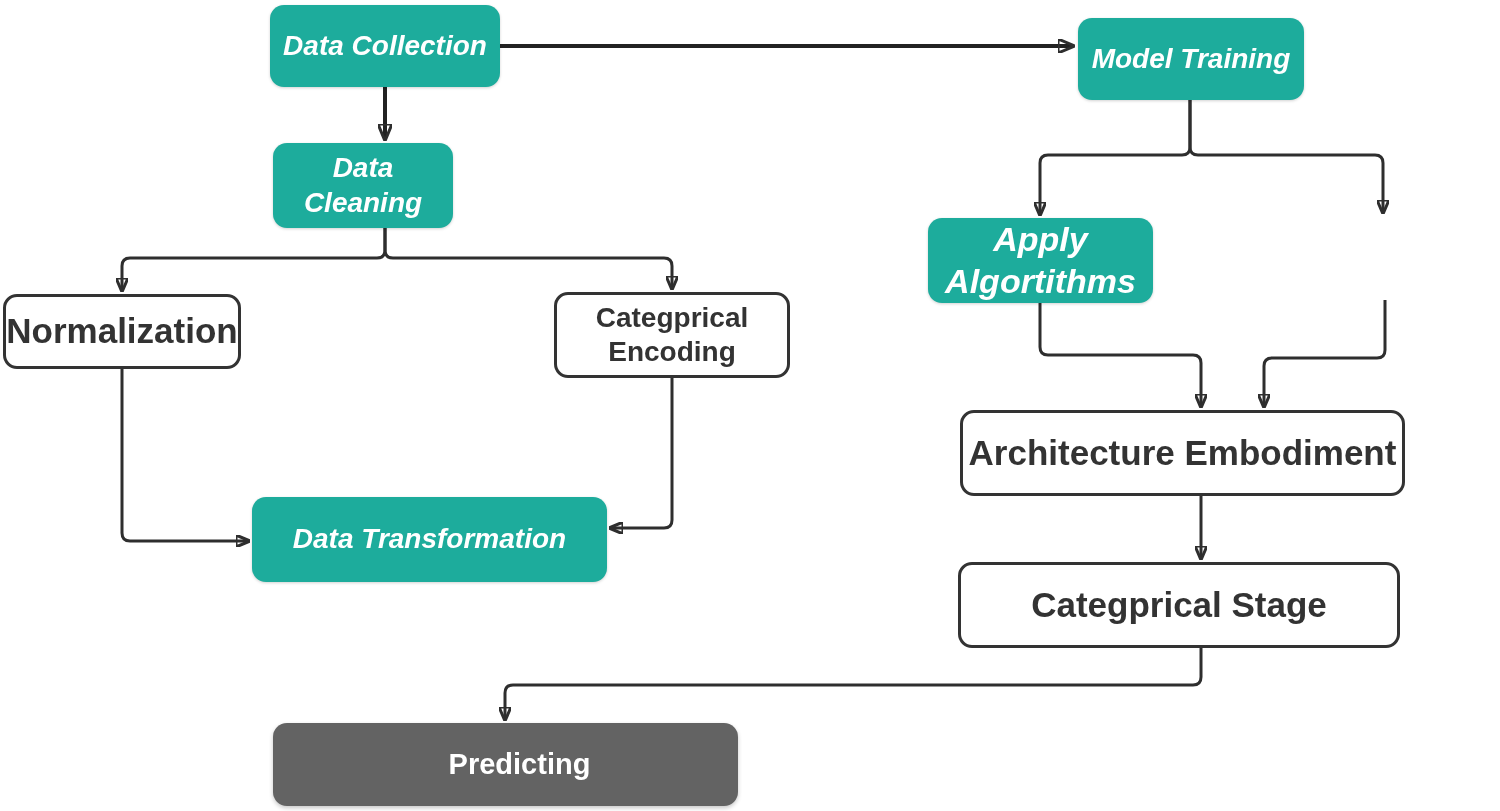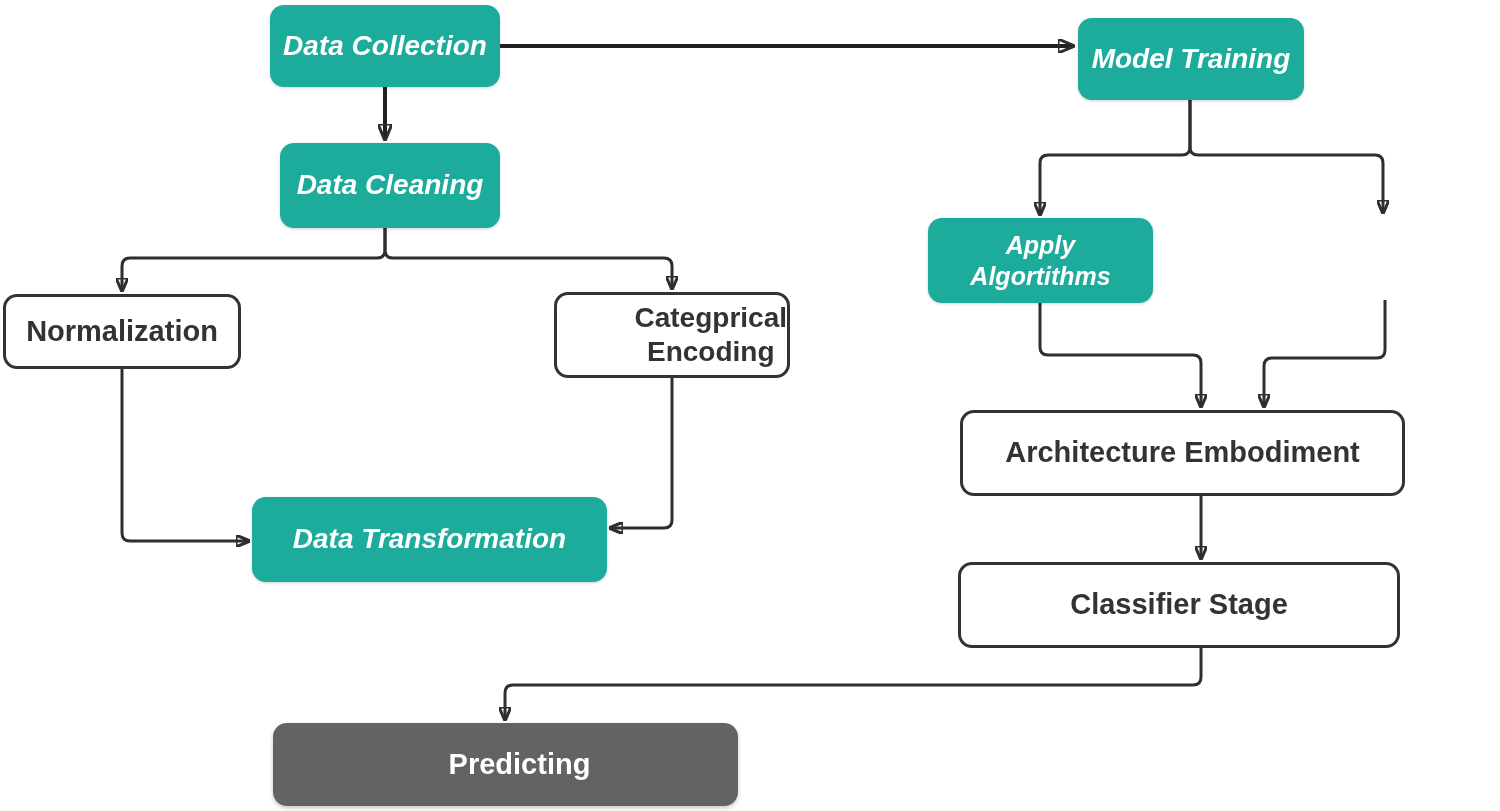--- a/index.html
+++ b/index.html
@@ -28,44 +28,44 @@
     border-radius:14px;
   }
   .node .lbl{white-space:pre-line;line-height:1.22;}
   .teal{
     background:var(--teal);
     color:var(--light-text);
     font-weight:bold;font-style:italic;
     font-size:28px;
     box-shadow:0 1px 3px rgba(0,0,0,0.18);
   }
-  .teal.two-line{font-size:25px;}
+  .teal.two-line{font-size:34px;}
   .plain{
     background:#ffffff;
     border:3px solid var(--dark-text);
     color:var(--dark-text);
     font-weight:bold;
-    font-size:29px;
+    font-size:35px;
   }
   .plain.two-line{font-size:28px;}
   .gray{
     background:var(--gray);
     color:var(--light-text);
     font-weight:bold;
     font-size:29px;
     box-shadow:0 2px 4px rgba(0,0,0,0.22);
     padding-left:28px;
   }
 
   
   #n-data-collection{left:270px;top:5px;width:230px;height:82px;}
   #n-model-training{left:1078px;top:5px;width:226px;height:82px;margin-top:13px;}
-  #n-data-cleaning{left:280px;top:143px;width:220px;height:85px;}
+  #n-data-cleaning{left:273px;top:143px;width:180px;height:85px;}
   #n-normalization{left:3px;top:294px;width:238px;height:75px;}
-  #n-categorical-encoding{left:554px;top:292px;width:236px;height:86px;justify-content:flex-end;}
+  #n-categorical-encoding{left:554px;top:292px;width:236px;height:86px;}
   #n-apply-algorithms{left:928px;top:218px;width:225px;height:85px;}
   #n-evaluating-model{left:1271px;top:216px;width:221px;height:84px;}
   #n-data-transformation{left:252px;top:487px;width:355px;height:85px;margin-top:10px;}
   #n-architecture-embodiment{left:960px;top:410px;width:445px;height:86px;text-align:center;}
   #n-classifier-stage{left:958px;top:562px;width:442px;height:86px;}
   #n-predicting{left:273px;top:723px;width:465px;height:83px;}
 </style>
 </head>
 <body>
 
@@ -129,20 +129,20 @@
 
   <div id="n-data-transformation" class="node teal">
     <span class="lbl">Data Transformation</span>
   </div>
 
   <div id="n-architecture-embodiment" class="node plain">
     <span class="lbl">Architecture Embodiment</span>
   </div>
 
   <div id="n-classifier-stage" class="node plain">
-    <span class="lbl">Classifier Stage</span>
+    <span class="lbl">Categprical Stage</span>
   </div>
 
   <div id="n-predicting" class="node gray">
     <span class="lbl">Predicting</span>
   </div>
 
 </div>
 
 </body></html>

